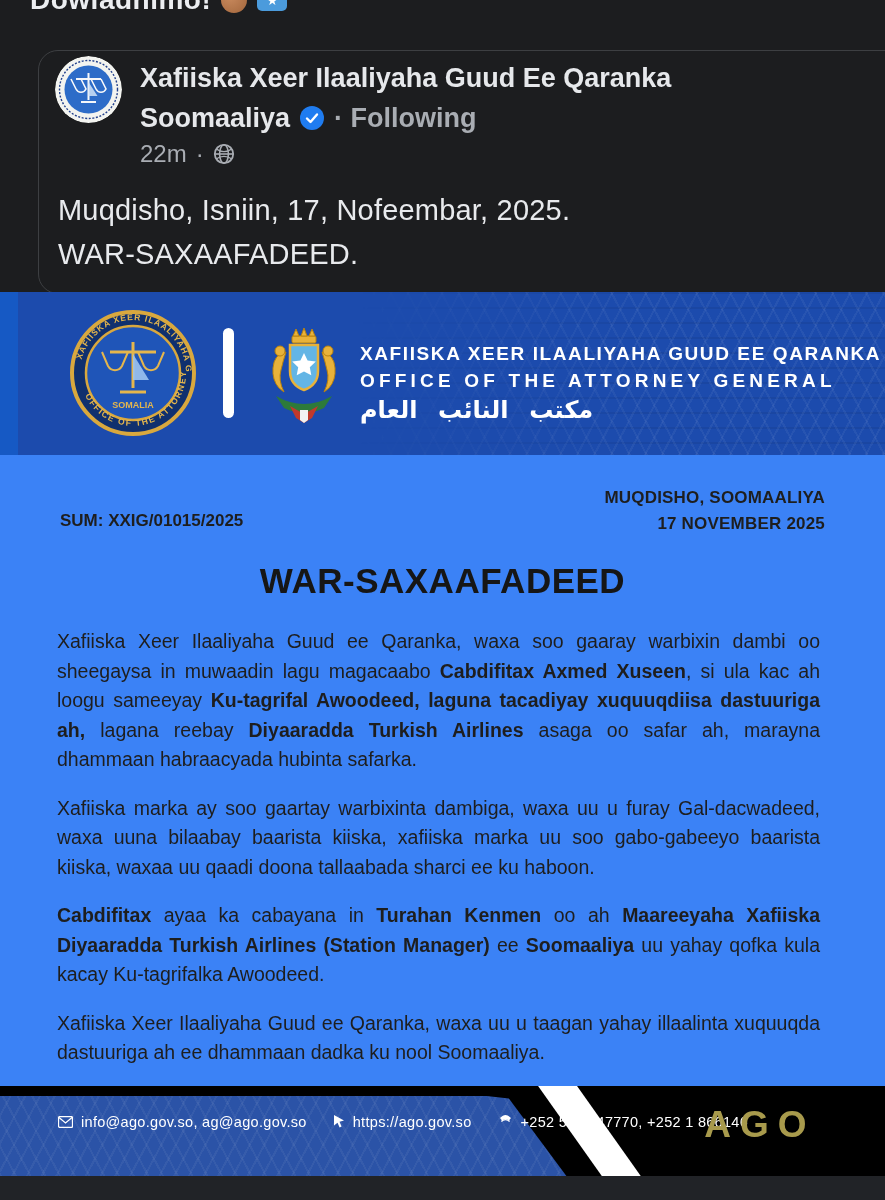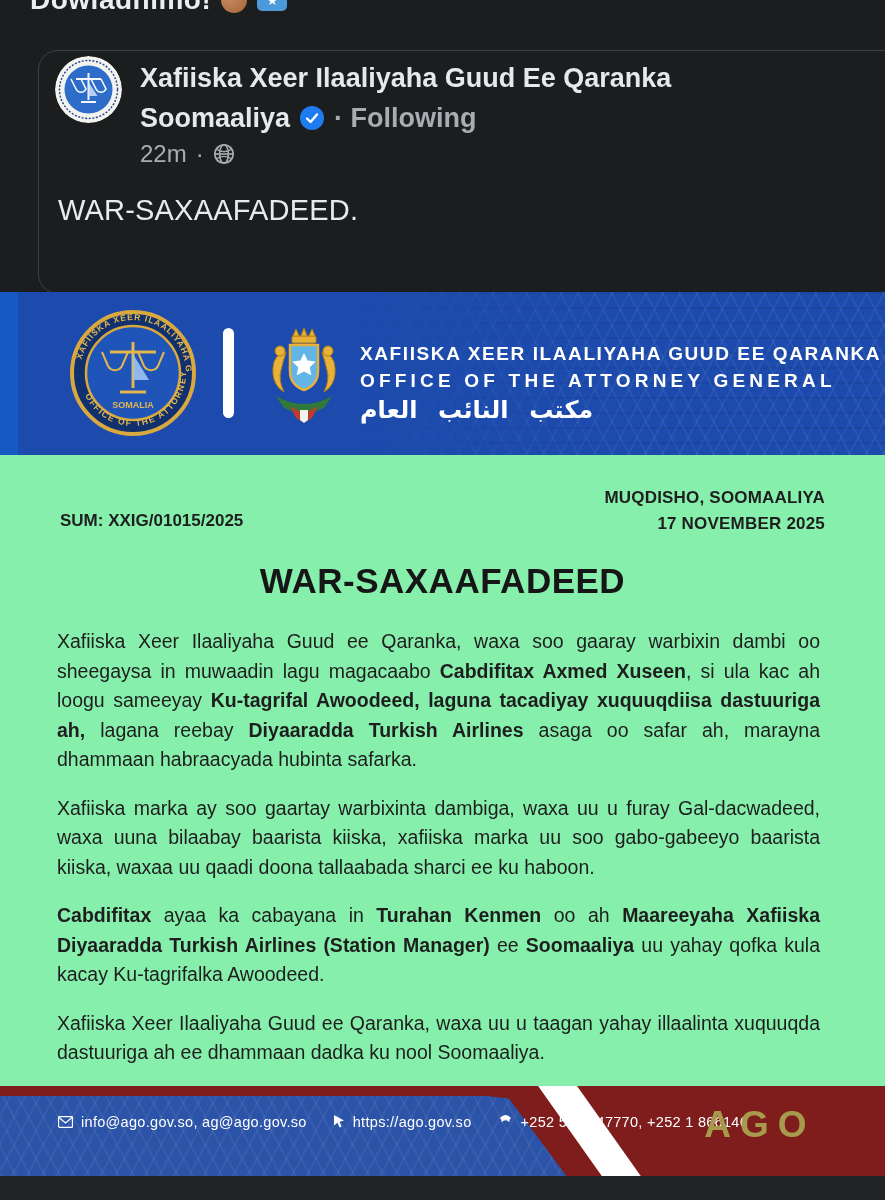--- a/index.html
+++ b/index.html
@@ -40,30 +40,30 @@
     mask-image:linear-gradient(90deg,transparent 0 40%,#000 72%);}
   .banner-leftstrip{position:absolute;left:0;top:0;width:18px;height:100%;background:#1659c4;}
   .banner-seal{position:absolute;left:70px;top:310px;width:126px;height:126px;z-index:3;}
   .banner-divider{position:absolute;left:223px;top:328px;width:11px;height:90px;background:#fff;border-radius:6px;z-index:3;}
   .banner-coa{position:absolute;left:256px;top:326px;width:96px;height:100px;z-index:3;}
   .banner-text{position:absolute;left:360px;top:340px;z-index:3;color:#fff;}
   .banner-text .l1{font-size:19px;font-weight:bold;letter-spacing:1.6px;line-height:27px;white-space:nowrap;}
   .banner-text .l2{font-size:19px;font-weight:bold;letter-spacing:4.2px;line-height:27px;white-space:nowrap;}
   .banner-text .l3{font-size:24px;font-weight:bold;line-height:32px;direction:rtl;text-align:left;word-spacing:14px;white-space:nowrap;}
   
-  .doc{position:absolute;left:0;top:455px;width:885px;height:631px;background:#86efac;color:#1e1e1e;box-sizing:border-box;padding:28px 57px 0 57px;}
+  .doc{position:absolute;left:0;top:455px;width:885px;height:631px;background:#3b82f6;color:#1e1e1e;box-sizing:border-box;padding:28px 57px 0 57px;}
   .doc-topline{position:relative;height:78px;}
   .doc-place{position:absolute;right:3px;top:2px;font-size:17px;font-weight:bold;text-align:right;line-height:26px;letter-spacing:.2px;}
   .doc-ref{position:absolute;left:3px;top:28px;font-size:17px;font-weight:bold;}
   .doc-title{text-align:center;font-size:35px;font-weight:bold;letter-spacing:.5px;margin:0 0 26px 0;color:#161616;}
   .doc-paras p{font-size:19.5px;line-height:29.5px;text-align:justify;margin:0 8px 19px 0;}
   .doc-paras .b{font-weight:bold;}
   .doc-closing{text-align:center;font-size:23px;font-weight:bold;margin-top:46px;color:#161616;}
   
-  .footer{position:absolute;left:0;top:1086px;width:885px;height:90px;background:#7f1d1d;overflow:hidden;}
+  .footer{position:absolute;left:0;top:1086px;width:885px;height:90px;background:#000000;overflow:hidden;}
   .footer-blue{position:absolute;inset:0;background:#2b53a7;
     clip-path:polygon(0 11%, 55% 11%, 57.5% 14%, 64% 100%, 0 100%);}
   .footer-blue::after{content:'';position:absolute;inset:0;
     background:
       repeating-linear-gradient(118deg, rgba(255,255,255,.05) 0 2px, transparent 2px 13px),
       repeating-linear-gradient(62deg, rgba(255,255,255,.05) 0 2px, transparent 2px 13px);}
   .footer-stripe{position:absolute;inset:0;background:#fff;
     clip-path:polygon(60.8% 0, 65.2% 0, 72.4% 100%, 68% 100%);}
   .contacts{position:absolute;left:58px;top:28px;display:flex;align-items:center;gap:26px;z-index:4;
     color:#fff;font-size:14.5px;letter-spacing:.3px;}
@@ -121,20 +121,21 @@
     <span>·</span>
     <svg width="22" height="22" viewBox="0 0 22 22">
       <circle cx="11" cy="11" r="9.2" fill="none" stroke="#a9adb3" stroke-width="1.8"></circle>
       <ellipse cx="11" cy="11" rx="4.4" ry="9.2" fill="none" stroke="#a9adb3" stroke-width="1.6"></ellipse>
       <line x1="1.8" y1="11" x2="20.2" y2="11" stroke="#a9adb3" stroke-width="1.6"></line>
       <path d="M3.2 6 a13 13 0 0 0 15.6 0 M3.2 16 a13 13 0 0 1 15.6 0" fill="none" stroke="#a9adb3" stroke-width="1.4"></path>
     </svg>
   </div>
 
   <div class="post-body">
+    <div>Muqdisho, Isniin, 17, Nofeembar, 2025.</div>
     <div>WAR-SAXAAFADEED.</div>
   </div>
 
   <div class="banner">
     <div class="banner-leftstrip"></div>
   </div>
 
   <svg class="banner-seal" viewBox="0 0 126 126">
     <circle cx="63" cy="63" r="61" fill="#10306e" stroke="#d9a83e" stroke-width="4"></circle>
     <circle cx="63" cy="63" r="47" fill="#1f55b8" stroke="#d9a83e" stroke-width="2.5"></circle>

